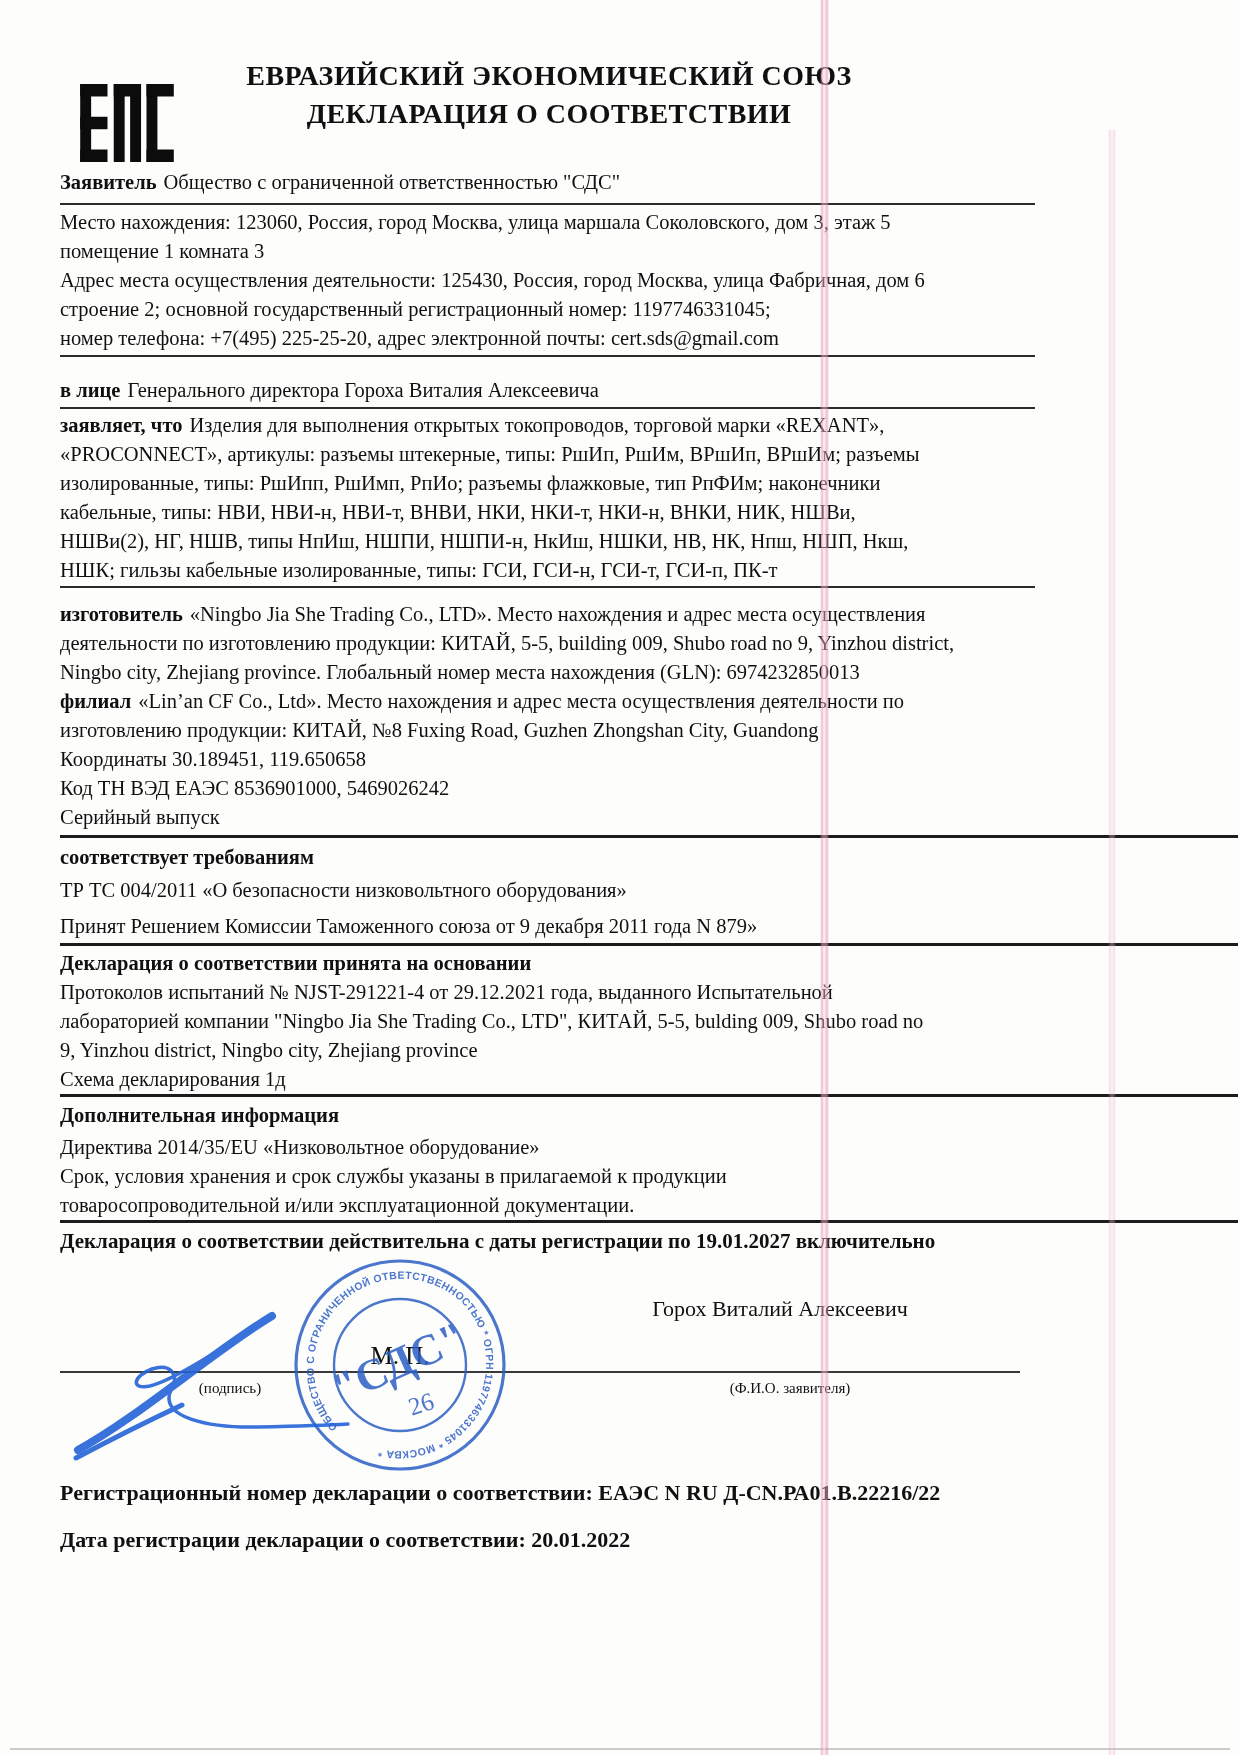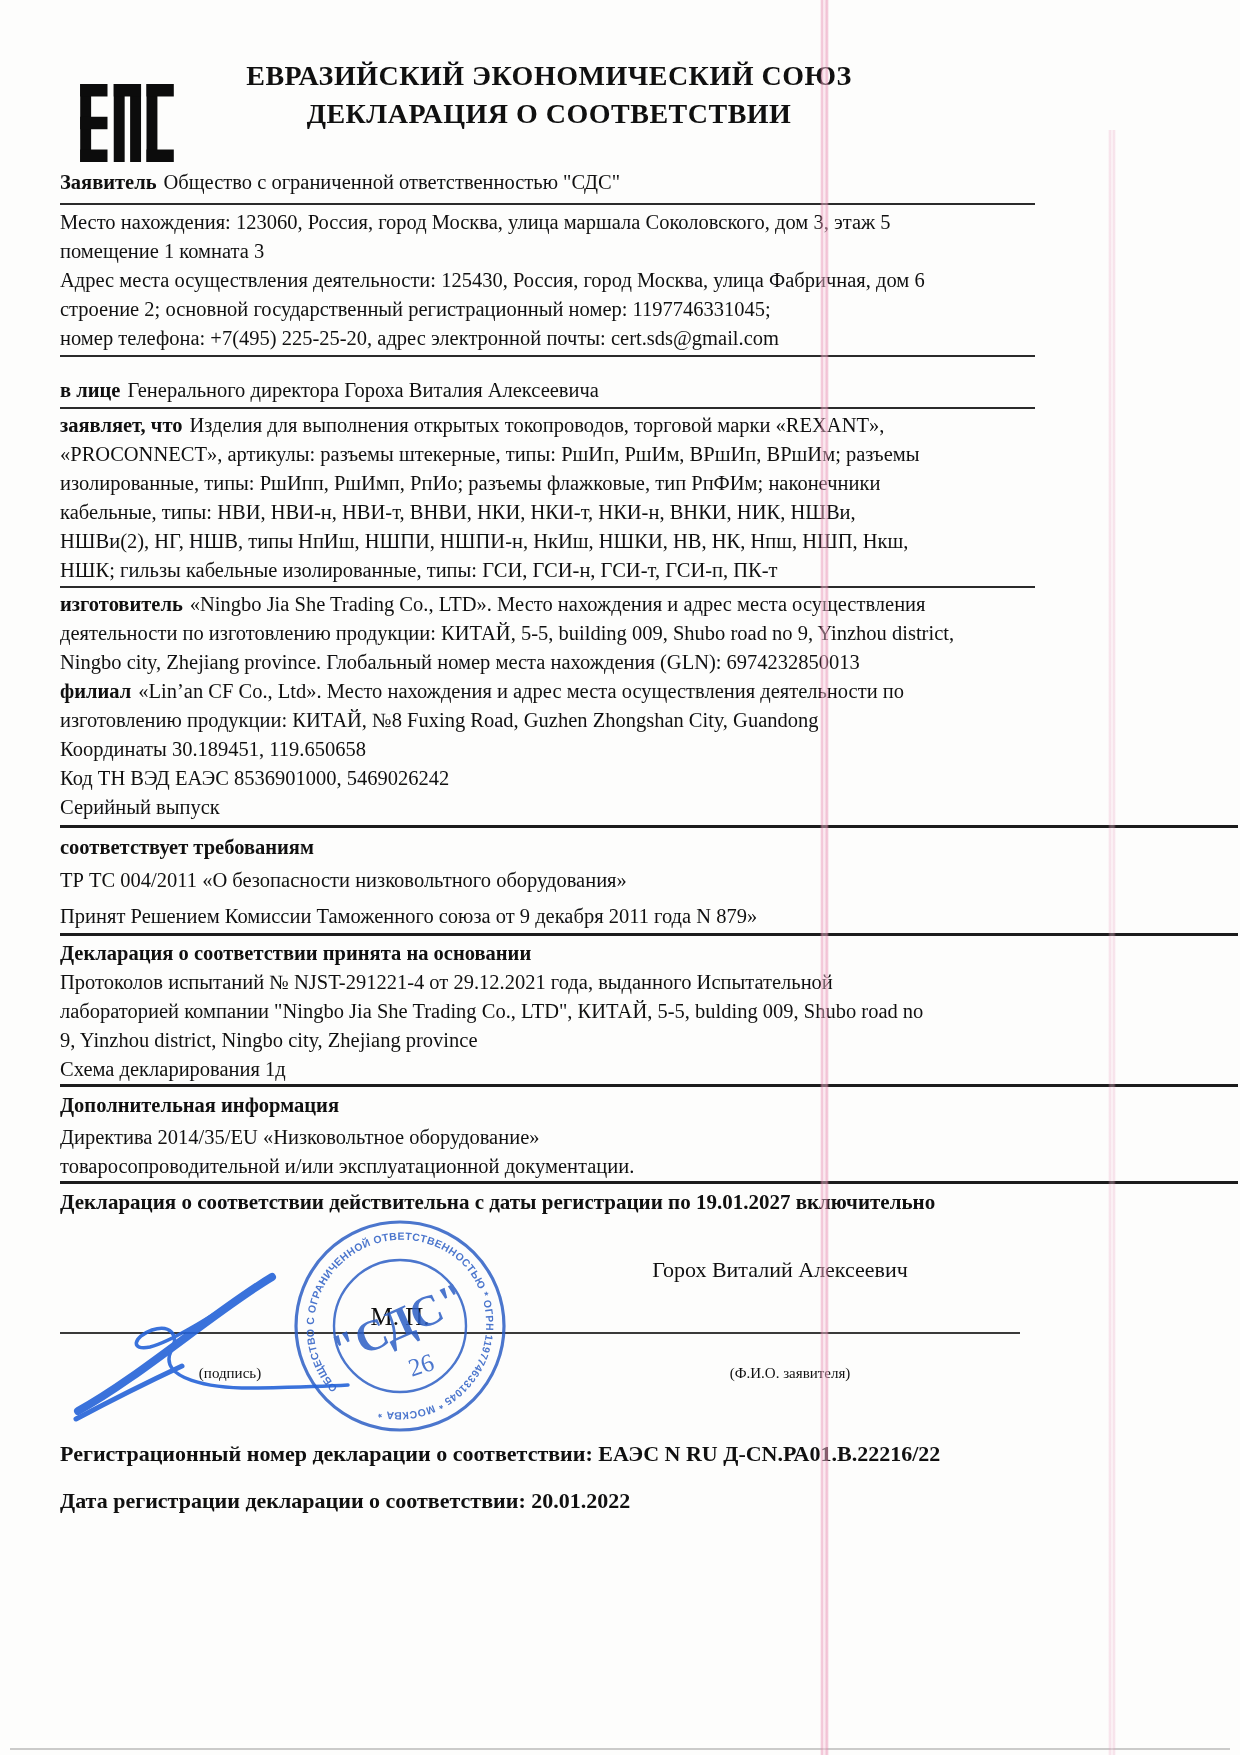--- a/index.html
+++ b/index.html
@@ -15,21 +15,21 @@
   .header{position:relative;height:168px;}
   .eac-logo{position:absolute;left:20px;top:84px;width:94px;height:78px;}
   .title{position:absolute;left:0;width:100%;text-align:center;font-weight:bold;
          font-size:28px;letter-spacing:.5px;white-space:nowrap;}
   .t1{top:60px;} .t2{top:98px;}
   
   .sigzone{position:relative;height:222px;}
   .sigline{position:absolute;left:0;top:115px;width:960px;height:2px;background:#3a3a3a;}
   .mp{position:absolute;left:280px;top:86px;width:120px;text-align:center;font-size:25px;}
   .fio-name{position:absolute;left:500px;top:40px;width:440px;text-align:center;font-size:22px;}
-  .sublabel{position:absolute;top:124px;font-size:15px;text-align:center;margin-top:24px;}
+  .sublabel{position:absolute;top:124px;font-size:15px;text-align:center;}
   .podpis{left:100px;width:140px;}
   .fio{left:520px;width:420px;}
   .stamp{position:absolute;left:218px;top:-13px;width:244px;height:244px;opacity:.85;}
   .signature{position:absolute;left:0;top:26px;width:580px;height:200px;opacity:.9;}
   
   .regline{font-size:22px;line-height:30px;font-weight:bold;white-space:nowrap;}
   
   .artifact{position:absolute;z-index:6;pointer-events:none;}
   .artifact-a{left:820px;top:0;width:9px;height:1755px;
     background:linear-gradient(90deg,rgba(236,156,188,0) 0px,rgba(231,140,176,.6) 2px,
@@ -82,21 +82,21 @@
     <div style="margin-top:2px">
       <div class="line"><b class="lead">заявляет, что</b><span>Изделия для выполнения открытых токопроводов, торговой марки «REXANT»,</span></div>
       <div class="line">«PROCONNECT», артикулы: разъемы штекерные, типы: РшИп, РшИм, ВРшИп, ВРшИм; разъемы</div>
       <div class="line">изолированные, типы: РшИпп, РшИмп, РпИо; разъемы флажковые, тип РпФИм; наконечники</div>
       <div class="line">кабельные, типы: НВИ, НВИ-н, НВИ-т, ВНВИ, НКИ, НКИ-т, НКИ-н, ВНКИ, НИК, НШВи,</div>
       <div class="line">НШВи(2), НГ, НШВ, типы НпИш, НШПИ, НШПИ-н, НкИш, НШКИ, НВ, НК, Нпш, НШП, Нкш,</div>
       <div class="line">НШК; гильзы кабельные изолированные, типы: ГСИ, ГСИ-н, ГСИ-т, ГСИ-п, ПК-т</div>
     </div>
     <div class="hr" style="margin-top:1px"></div>
 
-    <div style="margin-top:2px">
+    <div style="margin-top:12px">
       <div class="line"><b class="lead">изготовитель</b><span>«Ningbo Jia She Trading Co., LTD». Место нахождения и адрес места осуществления</span></div>
       <div class="line">деятельности по изготовлению продукции: КИТАЙ, 5-5, building 009, Shubo road no 9, Yinzhou district,</div>
       <div class="line">Ningbo city, Zhejiang province. Глобальный номер места нахождения (GLN): 6974232850013</div>
       <div class="line"><b class="lead">филиал</b><span>«Lin’an CF Co., Ltd». Место нахождения и адрес места осуществления деятельности по</span></div>
       <div class="line">изготовлению продукции: КИТАЙ, №8 Fuxing Road, Guzhen Zhongshan City, Guandong</div>
       <div class="line">Координаты 30.189451, 119.650658</div>
       <div class="line">Код ТН ВЭД ЕАЭС 8536901000, 5469026242</div>
       <div class="line">Серийный выпуск</div>
     </div>
     <div class="hr long" style="margin-top:3px"></div>
@@ -108,20 +108,21 @@
 
     <div class="line bold" style="margin-top:3px">Декларация о соответствии принята на основании</div>
     <div class="line">Протоколов испытаний № NJST-291221-4 от 29.12.2021 года, выданного Испытательной</div>
     <div class="line">лабораторией компании "Ningbo Jia She Trading Co., LTD", КИТАЙ, 5-5, bulding 009, Shubo road no</div>
     <div class="line">9, Yinzhou district, Ningbo city, Zhejiang province</div>
     <div class="line">Схема декларирования 1д</div>
     <div class="hr long"></div>
 
     <div class="line bold" style="margin-top:4px">Дополнительная информация</div>
     <div class="line" style="margin-top:3px">Директива 2014/35/EU «Низковольтное оборудование»</div>
+    <div class="line">Срок, условия хранения и срок службы указаны в прилагаемой к продукции</div>
     <div class="line">товаросопроводительной и/или эксплуатационной документации.</div>
     <div class="hr long"></div>
 
     <div class="line bold" style="margin-top:4px;font-size:21px">Декларация о соответствии действительна с даты регистрации по 19.01.2027 включительно</div>
 
     <div class="sigzone">
       <div class="sigline"></div>
       <div class="mp">М. П.</div>
       <div class="fio-name">Горох Виталий Алексеевич</div>
       <div class="sublabel podpis">(подпись)</div>

